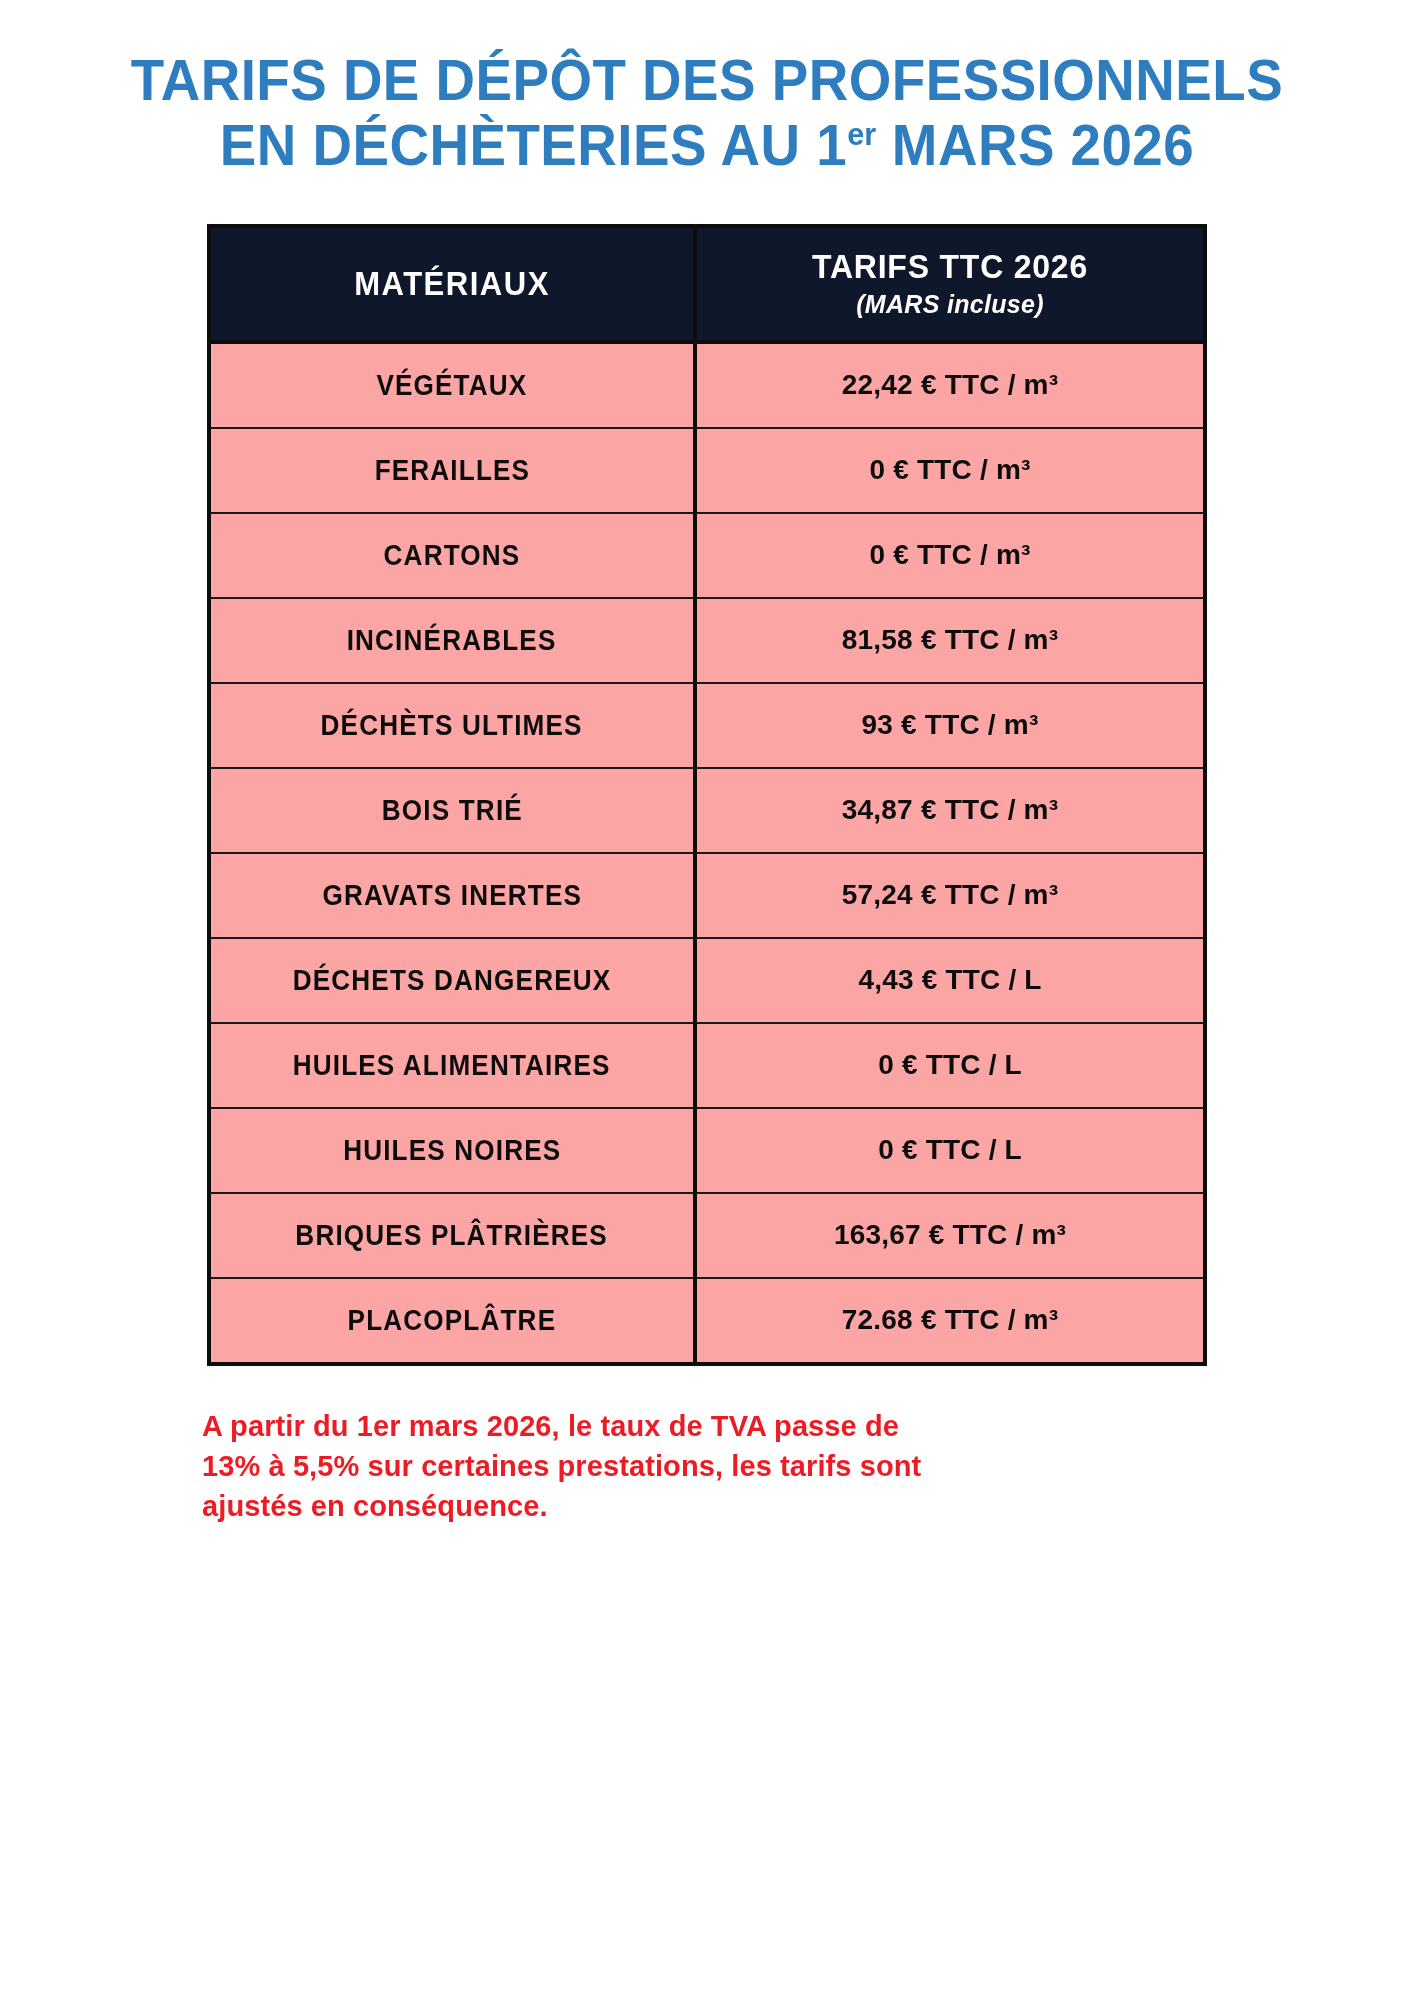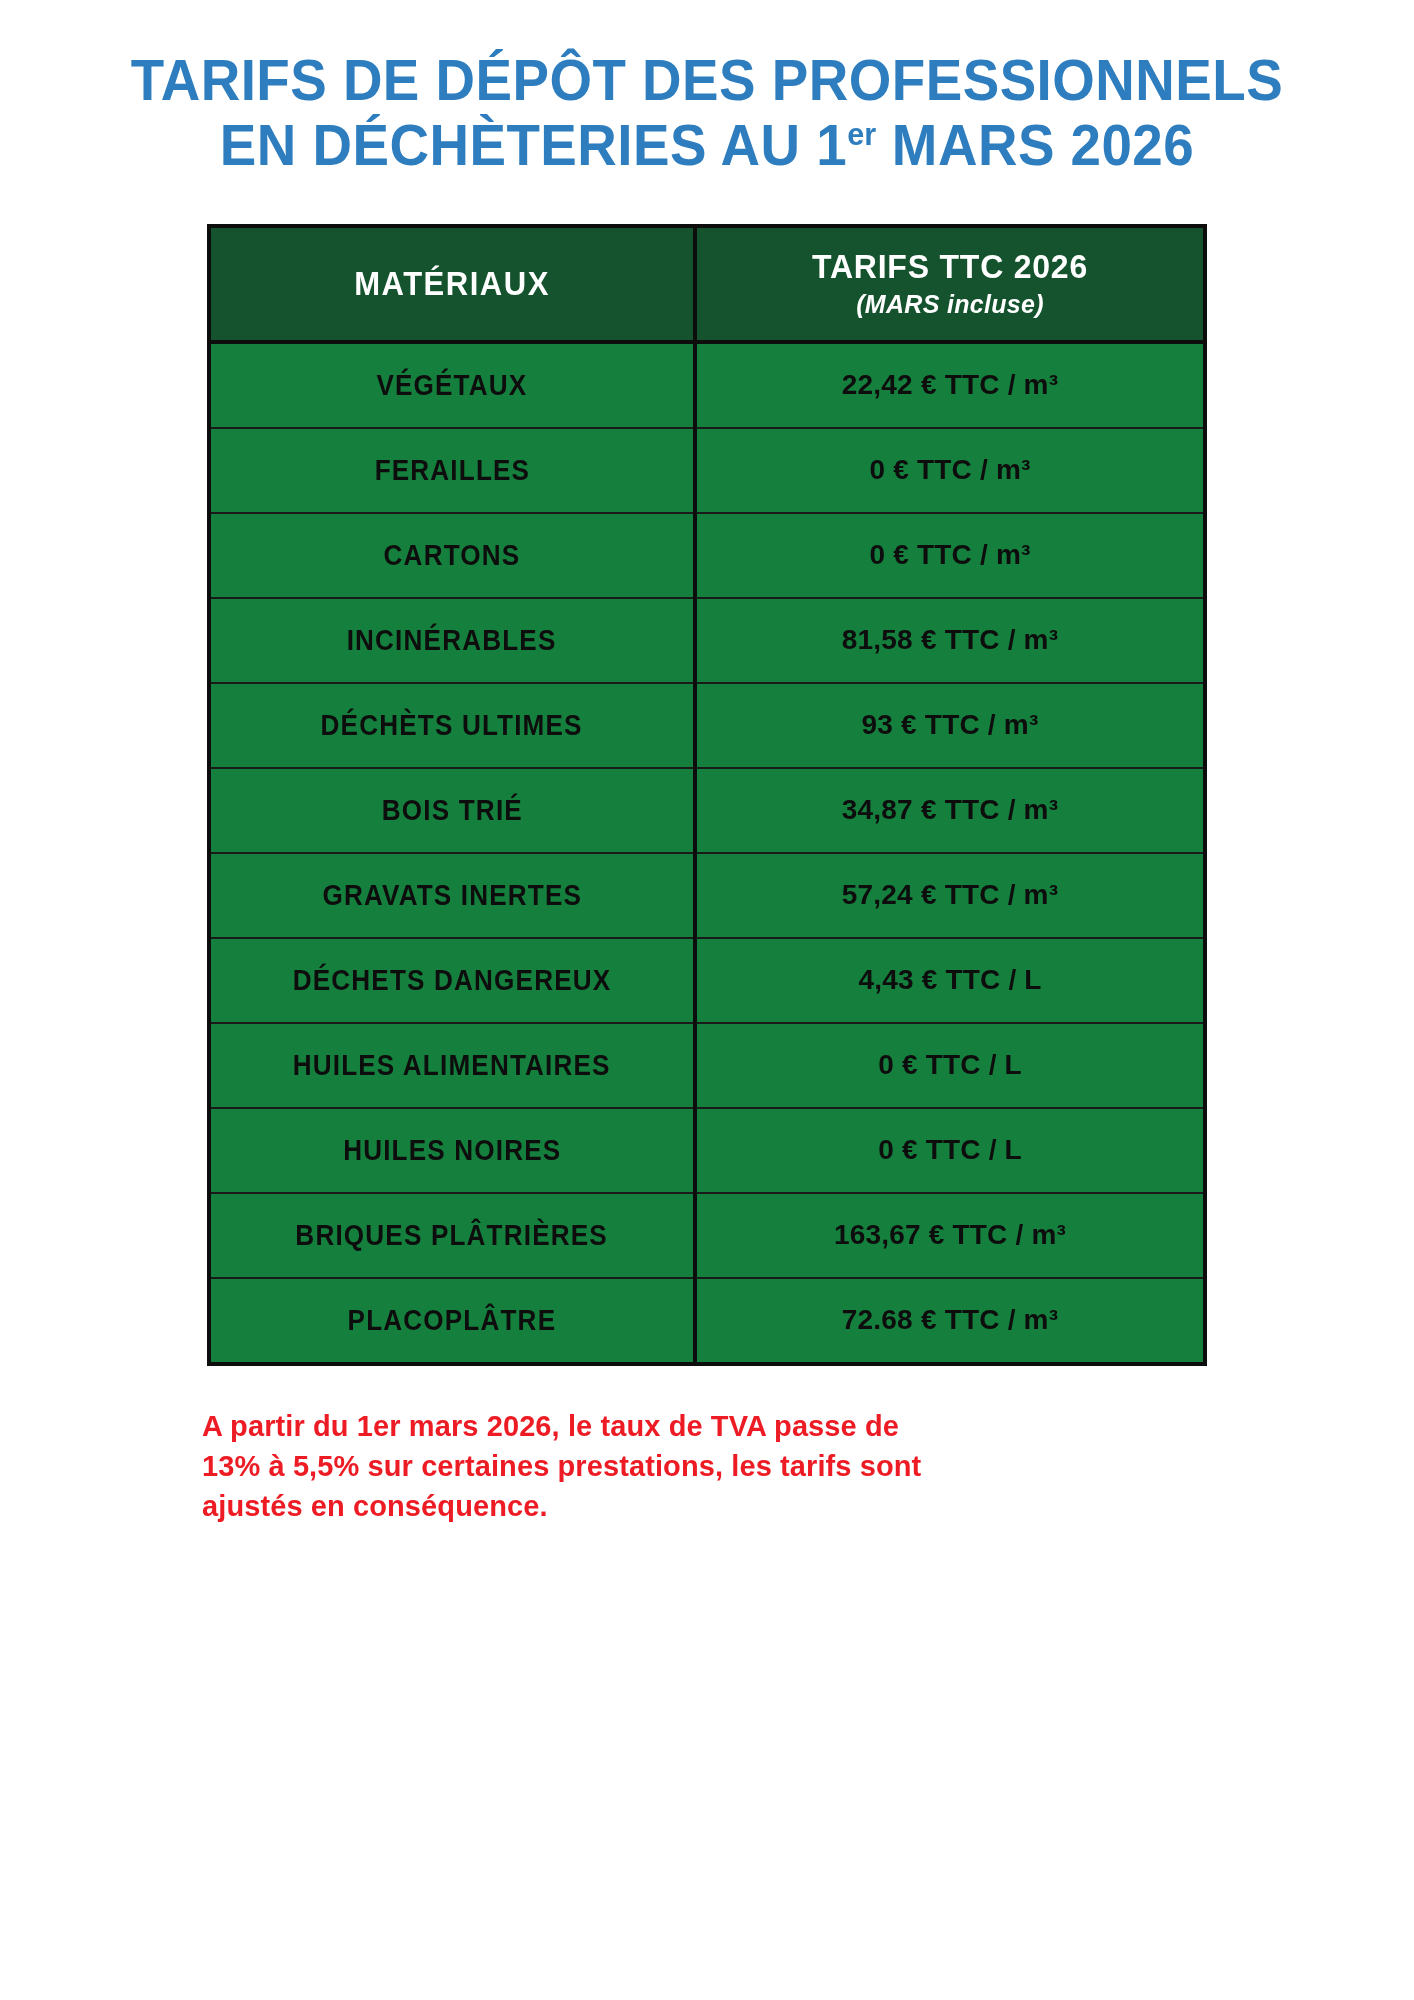--- a/index.html
+++ b/index.html
@@ -54,21 +54,21 @@
   table.tariffs {
     width: 100%;
     border-collapse: collapse;
     table-layout: fixed;
     border: 4px solid #0d0d0d;
   }
   table.tariffs col.c-mat  { width: 48.8%; }
   table.tariffs col.c-price{ width: 51.2%; }
 
   thead th {
-    background: #14532d;
+    background: #0f172a;
     color: #ffffff;
     border-right: 4px solid #0d0d0d;
     border-bottom: 4px solid #0d0d0d;
     padding: 0;
     height: 112px;
     vertical-align: middle;
     text-align: center;
   }
   thead th:last-child { border-right: none; }
 
@@ -96,21 +96,21 @@
     margin-top: 4px;
   }
 
   tbody td {
     height: 83px;
     padding: 0 10px;
     text-align: center;
     vertical-align: middle;
     border-right: 4px solid #0d0d0d;
     border-bottom: 2px solid #1a1a1a;
-    background: #15803d;
+    background: #fca5a5;
     color: #0d0d0d;
   }
   tbody td:last-child { border-right: none; }
   tbody tr:last-child td { border-bottom: none; }
 
   .cell-mat {
     font-weight: bold;
     font-size: 29px;
     letter-spacing: 1.3px;
     transform: scaleX(0.9);

